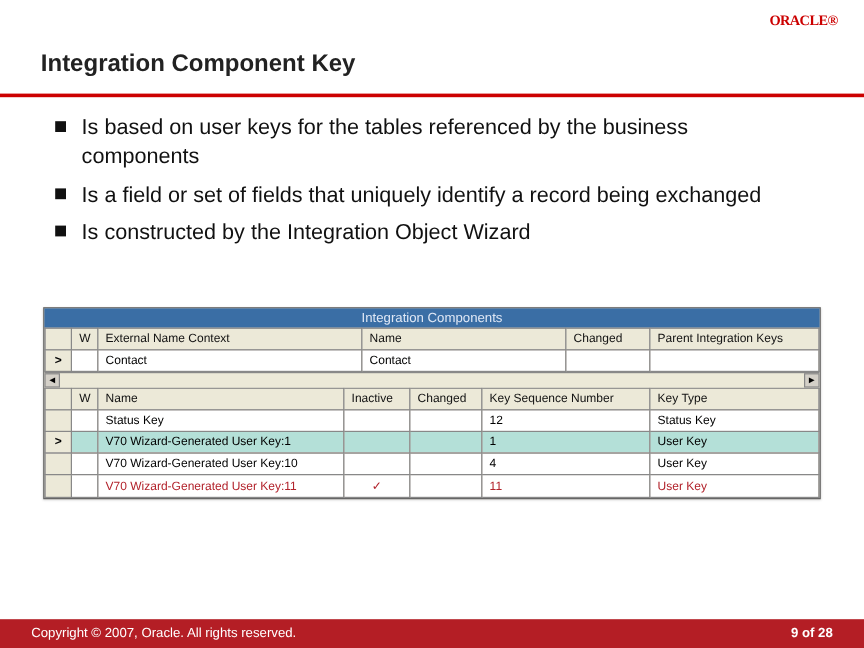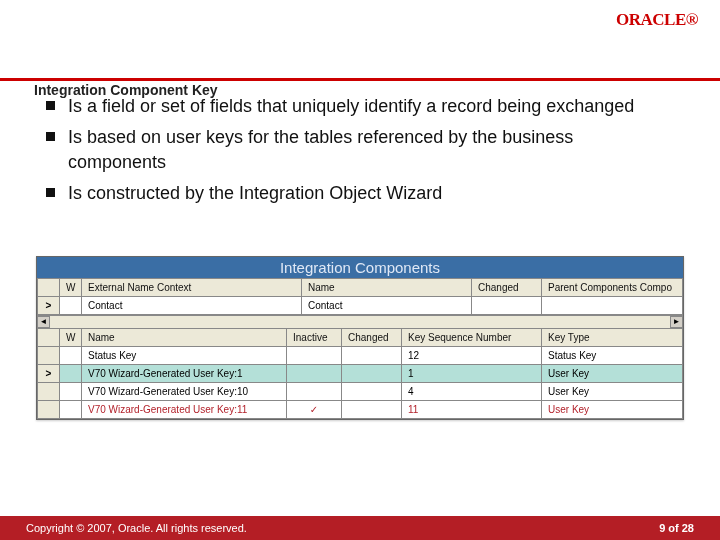--- a/index.html
+++ b/index.html
@@ -6,26 +6,26 @@
   body {
     width: 720px; height: 540px;
     font-family: Arial, Helvetica, sans-serif;
     background: #fff;
     position: relative;
     overflow: hidden;
   }
   .logo {
     position: absolute; top: 10px; right: 22px;
     font-family: Georgia, 'Times New Roman', serif;
-    font-weight: bold; font-size: 17px;
+    font-weight: bold; font-size: 12px;
     color: #c00; letter-spacing: -0.5px;
   }
   .title {
     position: absolute; top: 42px; left: 34px;
-    font-size: 14px; font-weight: bold; color: #222; margin-top: 40px;
+    font-size: 20px; font-weight: bold; color: #222;
   }
   .redline {
     position: absolute; top: 78px; left: 0; width: 720px; height: 3px;
     background: #c00;
   }
   .bullets {
     position: absolute; top: 94px; left: 46px; width: 620px;
     list-style: none;
   }
   .bullets li {
@@ -38,21 +38,21 @@
     width: 9px; height: 9px; background: #111;
   }
   .shot {
     position: absolute; top: 256px; left: 36px;
     width: 648px; border: 1px solid #666; background: #d4d0c8;
     font-family: Tahoma, Arial, sans-serif;
     box-shadow: 0 1px 2px rgba(0,0,0,0.2);
   }
   .panel-title {
     background: linear-gradient(#3a6ea5, #3a6ea5);
-    color: #dfe8f6; font-size: 15px; text-align: center;
+    color: #dfe8f6; font-size: 11px; text-align: center;
     padding: 2px 0;
   }
   table { border-collapse: collapse; width: 100%; table-layout: fixed; }
   th, td {
     font-size: 10px; text-align: left; padding: 3px 6px;
     border: 1px solid #888; background: #ece9d8;
     white-space: nowrap; overflow: hidden;
   }
   th { background: #ece9d8; font-weight: normal; color: #111; }
   td { background: #fff; }
@@ -80,22 +80,22 @@
   .pg { font-size: 11px; font-weight: bold; }
 </style>
 </head>
 <body>
 
 <div class="logo">ORACLE®</div>
 <div class="title">Integration Component Key</div>
 <div class="redline"></div>
 
 <ul class="bullets">
+  <li>Is based on user keys for the tables referenced by the business components</li>
   <li>Is a field or set of fields that uniquely identify a record being exchanged</li>
-  <li>Is based on user keys for the tables referenced by the business components</li>
   <li>Is constructed by the Integration Object Wizard</li>
 </ul>
 
 <div class="shot">
   <div class="panel-title">Integration Components</div>
   <table>
     <colgroup>
       <col style="width:22px">
         <col style="width:22px">
         <col style="width:220px">
@@ -103,21 +103,21 @@
         <col style="width:70px">
         <col>
     </colgroup>
     <thead>
         <tr>
       <th class="colw"></th>
       <th class="colw">W</th>
       <th>External Name Context</th>
       <th>Name</th>
       <th>Changed</th>
-      <th>Parent Components Compo</th>
+      <th>Parent Integration Keys</th>
     </tr>
       </thead>
     <tbody>
       <tr>
         <td class="colw" style="background:#ece9d8;font-weight:bold">&gt;</td>
         <td class="colw"></td>
         <td>Contact</td>
         <td>Contact</td>
         <td></td>
         <td></td>

